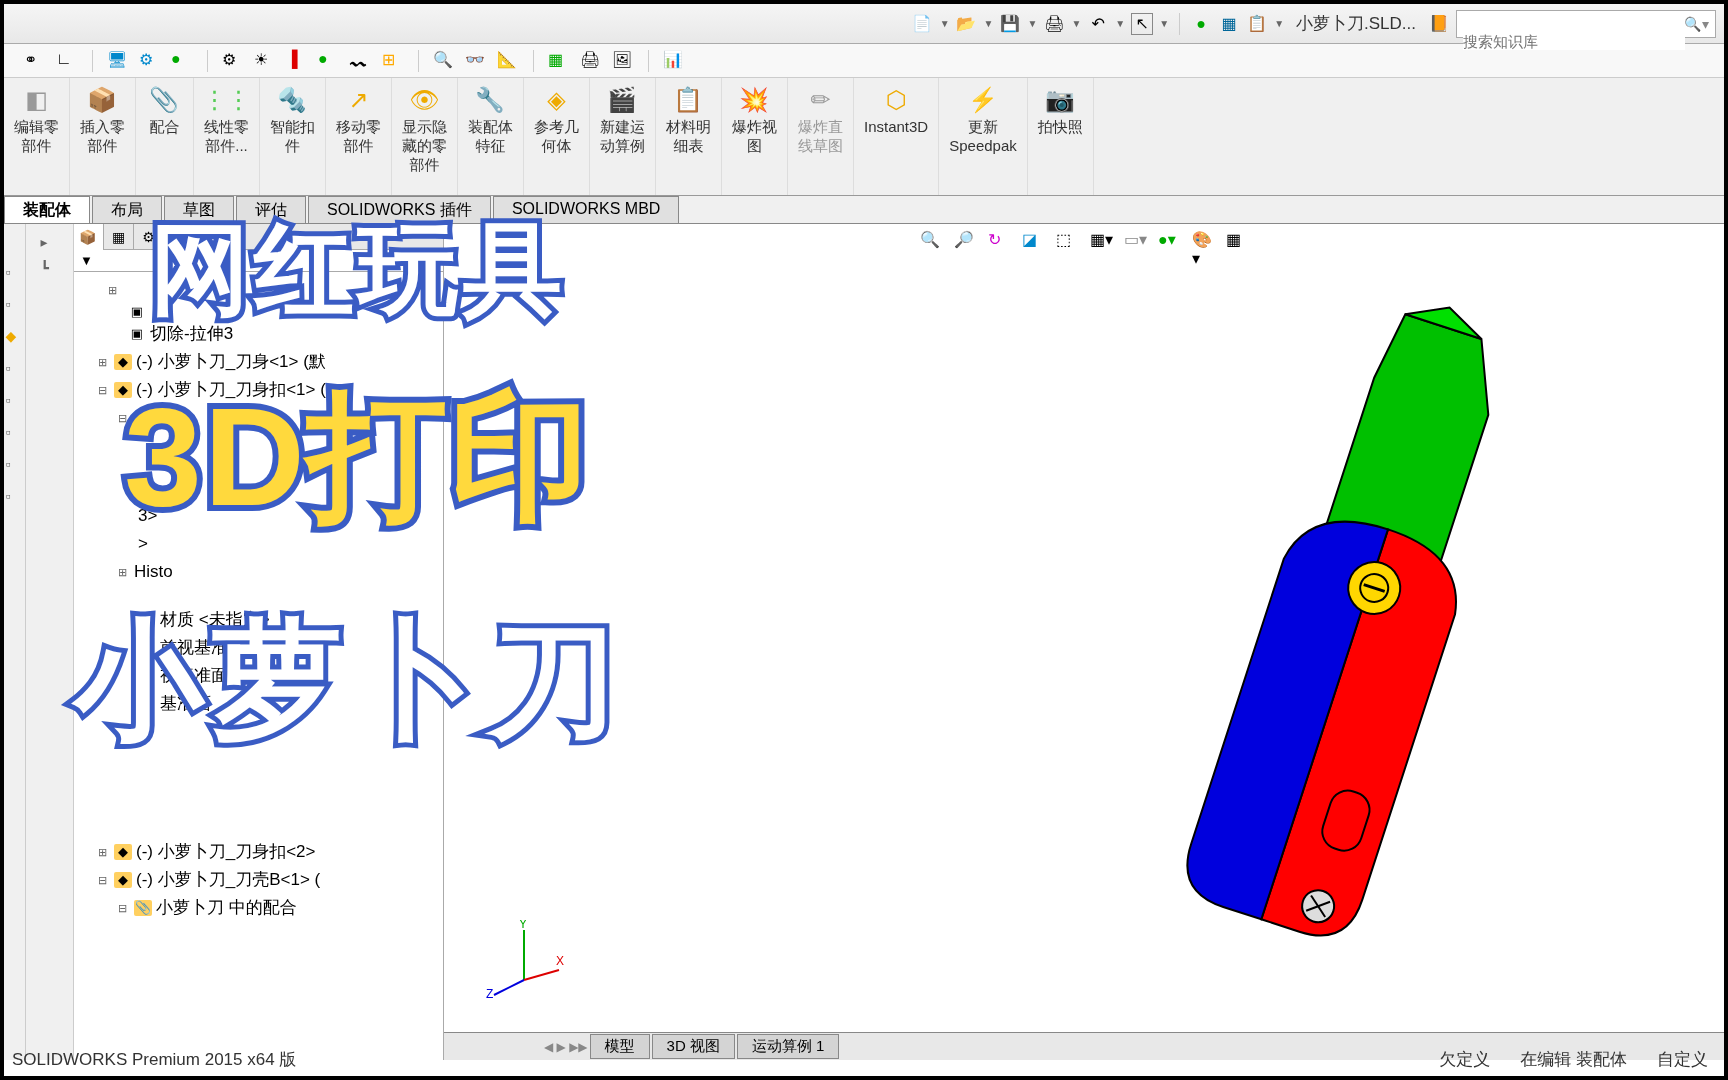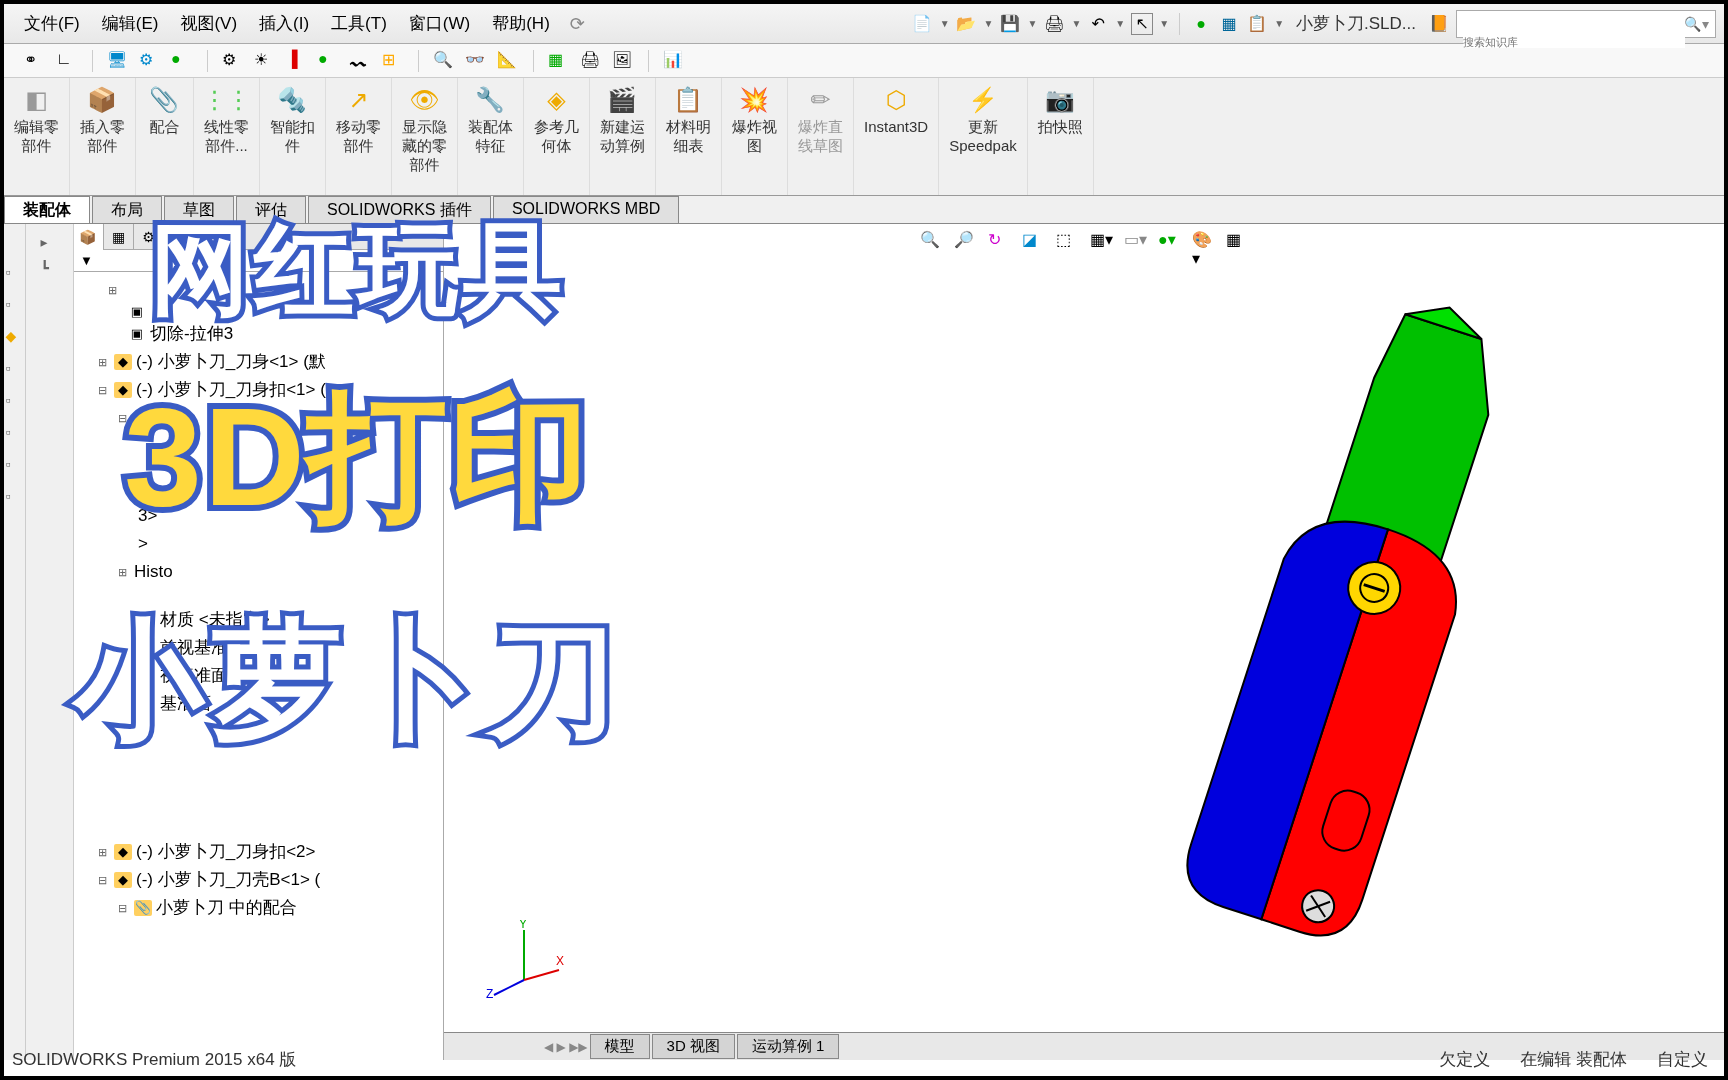--- a/index.html
+++ b/index.html
@@ -8,21 +8,21 @@
 .logo { width: 200px; height: 40px; background: #000; color: #fff; display: flex; align-items: center; padding-left: 10px; font-weight: bold; font-style: italic; font-size: 18px; }
 .logo-ds { color: #d00; font-size: 22px; margin-right: 6px; }
 .menubar { display: flex; align-items: center; margin-left: 10px; gap: 2px; }
 .menu-item { padding: 4px 10px; font-size: 17px; border-radius: 3px; }
 .refresh-icon { margin-left: 8px; color: #888; font-size: 18px; }
 .topright { display: flex; align-items: center; margin-left: auto; gap: 6px; padding-right: 8px; }
 .topicon { width: 22px; height: 22px; display: inline-flex; align-items: center; justify-content: center; font-size: 16px; }
 .dropdown-arrow { font-size: 10px; color: #666; }
 .filename { font-size: 17px; color: #333; margin: 0 6px; }
 .searchbox { display: flex; align-items: center; border: 1px solid #aaa; background: #fff; height: 28px; width: 260px; padding: 0 6px; }
-.searchbox input { border: none; outline: none; flex: 1; font-size: 11px; color: #14532d; margin-top: 36px; }
+.searchbox input { border: none; outline: none; flex: 1; font-size: 15px; color: #14532d; margin-top: 36px; }
 .search-glass { color: #888; font-size: 14px; }
 .toolbar2 { height: 34px; background: #f8f8f8; border-bottom: 1px solid #ccc; display: flex; align-items: center; padding-left: 20px; gap: 10px; }
 .t2icon { width: 22px; height: 22px; font-size: 16px; }
 .sep { width: 1px; height: 22px; background: #ccc; margin: 0 4px; }
 .ribbon { height: 118px; background: #f0f0f0; display: flex; border-bottom: 1px solid #999; }
 .ribbon-btn { display: flex; flex-direction: column; align-items: center; justify-content: flex-start; padding: 6px 10px 4px; font-size: 15px; color: #333; border-right: 1px solid #ddd; min-width: 58px; text-align: center; }
 .ribbon-icon { width: 32px; height: 32px; margin-bottom: 2px; display: flex; align-items: center; justify-content: center; font-size: 24px; }
 .tabs { height: 28px; background: #f0f0f0; display: flex; border-bottom: 1px solid #888; }
 .tab { padding: 3px 18px; font-size: 16px; border: 1px solid #888; border-bottom: none; background: #e0e0e0; margin-right: 2px; }
 .tab.active { background: #fff; font-weight: bold; }
@@ -50,30 +50,20 @@
 .status-right { margin-left: auto; display: flex; gap: 30px; padding-right: 8px; }
 .overlay-text { position: absolute; font-weight: 900; -webkit-text-stroke: 10px #3a5cc4; color: #fff; font-family: "Microsoft YaHei", sans-serif; paint-order: stroke fill; }
 .ot1 { top: 200px; left: 146px; font-size: 100px; letter-spacing: 4px; }
 .ot2 { top: 360px; left: 120px; font-size: 140px; color: #ffd93d; -webkit-text-stroke: 12px #3a5cc4; letter-spacing: 2px; }
 .ot3 { top: 590px; left: 70px; font-size: 130px; letter-spacing: 8px; }
 </style>
 </head>
 <body>
 
 <div class="topbar">
-  <div class="menubar">
-    <span class="menu-item">文件(F)</span>
-    <span class="menu-item">编辑(E)</span>
-    <span class="menu-item">视图(V)</span>
-    <span class="menu-item">插入(I)</span>
-    <span class="menu-item">工具(T)</span>
-    <span class="menu-item">窗口(W)</span>
-    <span class="menu-item">帮助(H)</span>
-    <span class="refresh-icon">⟳</span>
-  </div>
   <div class="topright">
     <span class="topicon">📄</span>
       <span class="dropdown-arrow">▼</span>
     <span class="topicon">📂</span>
       <span class="dropdown-arrow">▼</span>
     <span class="topicon">💾</span>
       <span class="dropdown-arrow">▼</span>
     <span class="topicon">🖨</span>
       <span class="dropdown-arrow">▼</span>
     <span class="topicon">↶</span>

